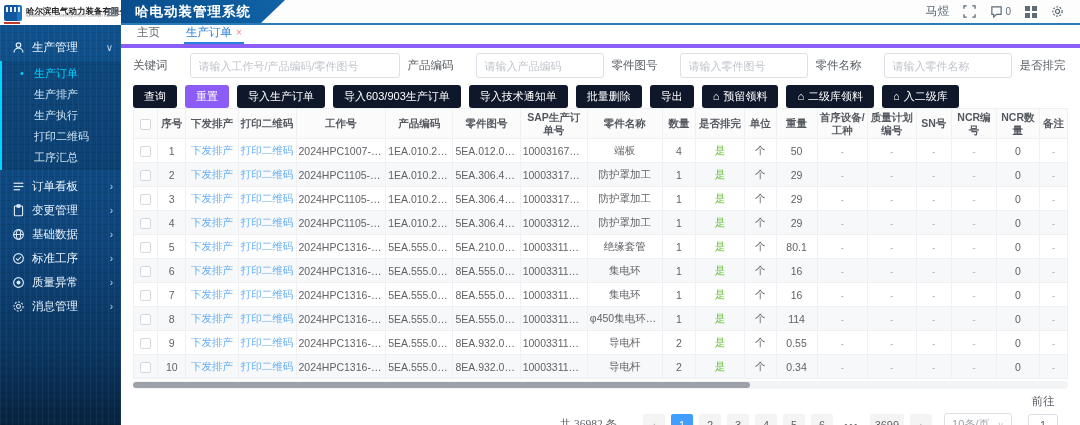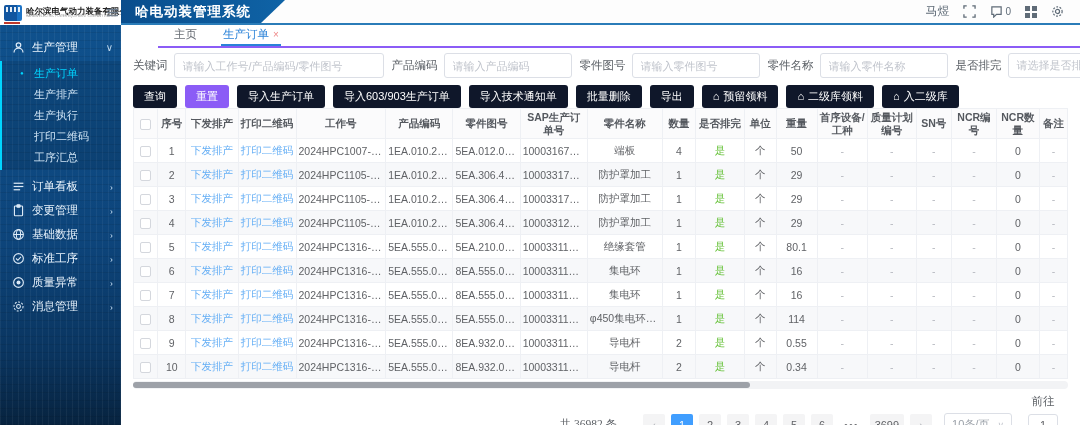--- a/index.html
+++ b/index.html
@@ -32,45 +32,45 @@
 
   
   .layout { display:flex; height:400px; }
 
   
   .sidebar { width:121px; flex:none; position:relative; overflow:hidden;
       background:linear-gradient(180deg,#0f518d 0%, #0d447a 55%, #0a3560 82%, #07233f 100%); }
   .sidebar::after { content:""; position:absolute; inset:0; pointer-events:none;
       background:repeating-linear-gradient(90deg, rgba(255,255,255,.05) 0 1px, transparent 1px 6px),
                  repeating-linear-gradient(0deg, rgba(0,0,0,.08) 0 1px, transparent 1px 8px); }
-  .menu { position:relative; z-index:1; padding-top:10px;font-family:Liberation Serif, serif; }
+  .menu { position:relative; z-index:1; padding-top:10px; }
   .menu-group { display:flex; align-items:center; gap:7px; height:24px; padding:0 8px 0 12px;
       color:#eaf4fd; cursor:pointer; font-size:11.5px; }
   .menu-group .gicon { width:13px; height:13px; flex:none; display:flex; }
   .menu-group .glabel { flex:1; white-space:nowrap; }
   .menu-group .chev { font-size:10px; color:#bcd6ec; }
   .submenu { border-left:2px solid #00d5ff; background:rgba(0,0,0,.10); margin:2px 0 4px 0; padding:2px 0; }
   .submenu-item { height:21px; line-height:21px; padding-left:32px; color:#cfe4f5; font-size:11px;
       cursor:pointer; position:relative; white-space:nowrap; }
   .submenu-item.active { color:#00d5ff; }
   .submenu-item.active::before { content:"•"; position:absolute; left:18px; color:#00d5ff; }
 
   
   .main { flex:1; display:flex; flex-direction:column; background:#fff; min-width:0; }
   .tabbar { height:23px; flex:none; display:flex; align-items:flex-end; gap:22px; padding-left:14px;
-      border-bottom:2px solid #8b5cf6; background:#fff;margin-left:37px; }
+      border-bottom:4px solid #8b5cf6; background:#fff; }
   .tab { font-size:11.5px; color:#6a6f76; padding:0 2px 4px 2px; cursor:pointer; display:flex; align-items:center; gap:4px; }
   .tab.active { color:#2a82d8; border-bottom:2px solid #2a82d8; padding-bottom:2px; }
   .tab-close { color:#e88; font-size:10px; line-height:1; }
 
   .content { flex:1; padding:5px 12px 0 12px; display:flex; flex-direction:column; min-height:0; }
 
   
   .filter-row { display:flex; align-items:center; gap:8px; flex:none; }
-  .filter-group { display:flex; align-items:center; gap:6px; }
+  .filter-group { display:flex; align-items:center; gap:22px; }
   .filter-label { font-size:11.5px; color:#5b6066; white-space:nowrap; }
   .filter-input, .filter-select { height:25px; border:1px solid #dcdfe6; border-radius:3px; padding:0 8px;
       font-size:11px; color:#606266; font-family:inherit; outline:none; background:#fff; }
   .filter-input::placeholder { color:#c0c4cc; }
   .filter-select { display:flex; align-items:center; justify-content:space-between; color:#c0c4cc; cursor:pointer; }
 
   
   .toolbar { display:flex; align-items:center; gap:8px; margin-top:7px; flex:none; }
   .btn { height:23px; padding:0 11px; border:none; border-radius:3px; font-size:11px; color:#fff;
       font-family:inherit; cursor:pointer; display:flex; align-items:center; gap:4px; white-space:nowrap; }

